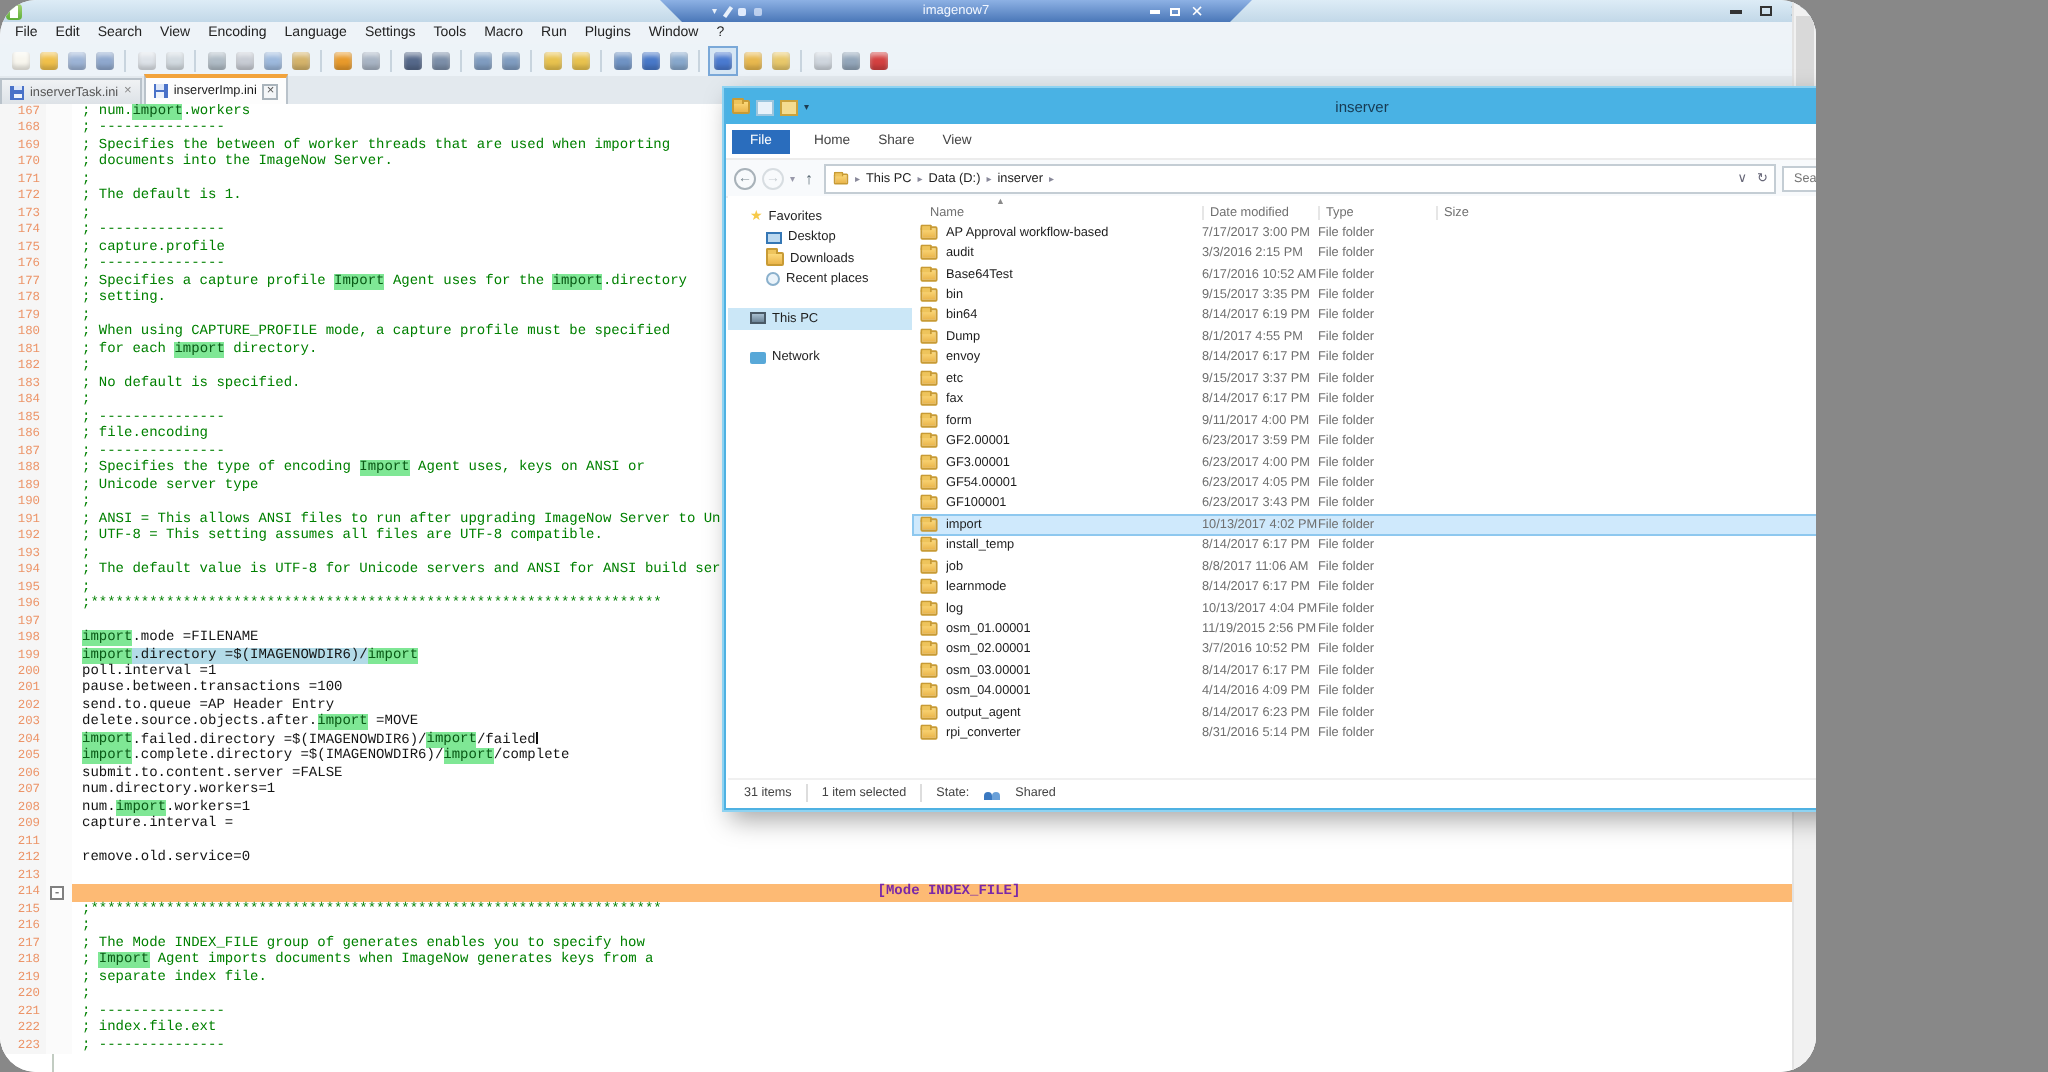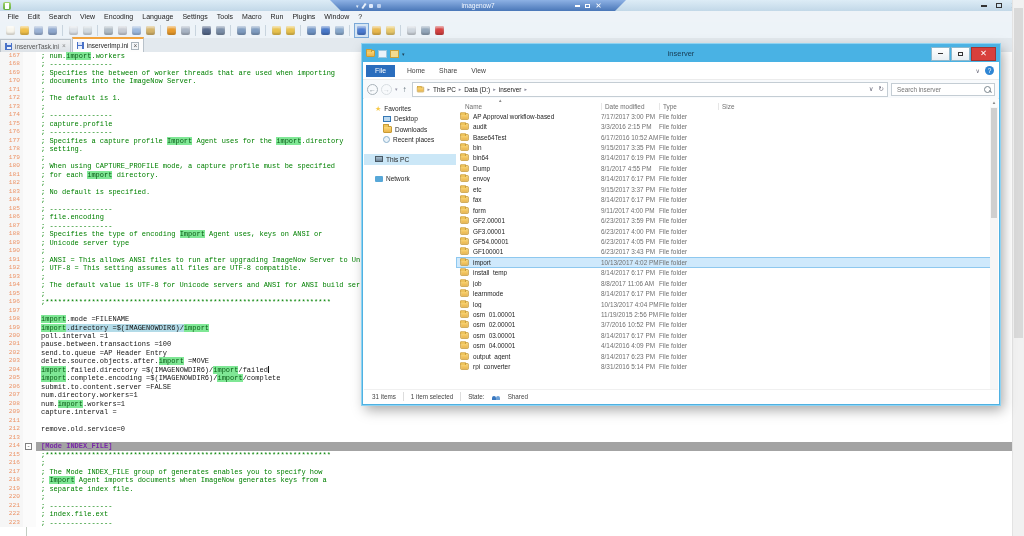--- a/index.html
+++ b/index.html
@@ -1,18 +1,18 @@
 <!DOCTYPE html>
 <html><head>
 <meta charset="utf-8">
 <style>
   html,body{margin:0;padding:0;}
   body{background:#888;}
-  .screen{position:relative;width:1024px;height:536px;overflow:hidden;background:#fff;
-          font-family:"Liberation Sans",sans-serif;-webkit-font-smoothing:antialiased;}
+  .screen{position:relative;width:908px;height:536px;overflow:hidden;background:#fff;
+          font-family:"Liberation Sans",sans-serif;border-radius:18px;-webkit-font-smoothing:antialiased;}
 
   
   .npp-titlebar{position:absolute;top:0;left:0;right:0;height:11px;
     background:linear-gradient(#ddecf6,#c2d8e8);display:flex;align-items:center;}
   .npp-ico{width:8px;height:8px;margin-left:3px;border-radius:2px;
     background:linear-gradient(#a5d473,#5fae3a);position:relative;}
   .npp-ico::before{content:"";position:absolute;left:2px;top:1px;width:4px;height:6px;background:#fff;}
   .win-ctrls{position:absolute;right:6px;top:1px;display:flex;gap:9px;align-items:center;height:9px;}
   .min-glyph{width:6px;height:2px;background:#333;}
   .max-glyph{width:6px;height:5px;border:1px solid #333;box-sizing:border-box;}
@@ -63,21 +63,21 @@
     font-family:"Liberation Mono",monospace;font-size:7px;}
   .ed-line{display:flex;height:8.49px;line-height:8.5px;white-space:pre;}
   .ln{flex:0 0 20px;text-align:right;padding-right:3px;background:#f6f6f6;
       color:#ec9468;font-size:6.2px;line-height:8.5px;}
   .fm{flex:0 0 13px;background:#fbfbfb;position:relative;}
   .rb{flex:1;padding-left:5px;position:relative;}
   .code{display:inline-block;height:100%;}
   .sc{color:#008000;} .sp{color:#141414;} .ss{color:#7a28a8;font-weight:bold;}
   .sh{background:#7fe795;color:#0a5a16;}
   .bg-sel .code{background:#b3dbe8;}
-  .bg-row .rb{background:#a3a3a3;}
+  .bg-row .rb{background:#fdba74;text-align:center;}
   .caret{display:inline-block;width:1px;height:6.5px;background:#111;vertical-align:-1px;}
   .fold-line{position:absolute;left:26px;top:0;bottom:0;width:1px;background:#c2ccc2;}
   .foldbox{position:absolute;left:2px;top:0.5px;width:7px;height:7px;box-sizing:border-box;
     background:#fff;border:1px solid #808080;font-size:6px;line-height:5px;text-align:center;color:#333;z-index:2;}
   .chgmark{position:absolute;left:29px;top:373px;width:4px;height:19px;box-sizing:border-box;
     border-left:2px solid #e6492d;border-top:1px solid #e6492d;border-bottom:1px solid #e6492d;}
   .npp-scroll{position:absolute;right:0;top:0;bottom:0;width:11px;background:#f1f1f1;border-left:1px solid #e3e3e3;}
   .npp-thumb{position:absolute;left:1px;right:1px;top:8px;height:330px;background:#d9d9d9;}
 
   
@@ -351,21 +351,21 @@
       <div class="ed-line"><span class="ln">195</span><span class="fm"></span><span class="rb"><span class="code"><span class="sc">;</span></span></span></div>
       <div class="ed-line"><span class="ln">196</span><span class="fm"></span><span class="rb"><span class="code"><span class="sc">;********************************************************************</span></span></span></div>
       <div class="ed-line"><span class="ln">197</span><span class="fm"></span><span class="rb"><span class="code"></span></span></div>
       <div class="ed-line"><span class="ln">198</span><span class="fm"></span><span class="rb"><span class="code"><span class="sh">import</span><span class="sp">.mode =FILENAME</span></span></span></div>
       <div class="ed-line bg-sel"><span class="ln">199</span><span class="fm"></span><span class="rb"><span class="code"><span class="sh">import</span><span class="sp">.directory =$(IMAGENOWDIR6)/</span><span class="sh">import</span></span></span></div>
       <div class="ed-line"><span class="ln">200</span><span class="fm"></span><span class="rb"><span class="code"><span class="sp">poll.interval =1</span></span></span></div>
       <div class="ed-line"><span class="ln">201</span><span class="fm"></span><span class="rb"><span class="code"><span class="sp">pause.between.transactions =100</span></span></span></div>
       <div class="ed-line"><span class="ln">202</span><span class="fm"></span><span class="rb"><span class="code"><span class="sp">send.to.queue =AP Header Entry</span></span></span></div>
       <div class="ed-line"><span class="ln">203</span><span class="fm"></span><span class="rb"><span class="code"><span class="sp">delete.source.objects.after.</span><span class="sh">import</span><span class="sp"> =MOVE</span></span></span></div>
       <div class="ed-line"><span class="ln">204</span><span class="fm"></span><span class="rb"><span class="code"><span class="sh">import</span><span class="sp">.failed.directory =$(IMAGENOWDIR6)/</span><span class="sh">import</span><span class="sp">/failed</span><span class="caret"></span></span></span></div>
-      <div class="ed-line"><span class="ln">205</span><span class="fm"></span><span class="rb"><span class="code"><span class="sh">import</span><span class="sp">.complete.encoding =$(IMAGENOWDIR6)/</span><span class="sh">import</span><span class="sp">/complete</span></span></span></div>
+      <div class="ed-line"><span class="ln">205</span><span class="fm"></span><span class="rb"><span class="code"><span class="sh">import</span><span class="sp">.complete.directory =$(IMAGENOWDIR6)/</span><span class="sh">import</span><span class="sp">/complete</span></span></span></div>
       <div class="ed-line"><span class="ln">206</span><span class="fm"></span><span class="rb"><span class="code"><span class="sp">submit.to.content.server =FALSE</span></span></span></div>
       <div class="ed-line"><span class="ln">207</span><span class="fm"></span><span class="rb"><span class="code"><span class="sp">num.directory.workers=1</span></span></span></div>
       <div class="ed-line"><span class="ln">208</span><span class="fm"></span><span class="rb"><span class="code"><span class="sp">num.</span><span class="sh">import</span><span class="sp">.workers=1</span></span></span></div>
       <div class="ed-line"><span class="ln">209</span><span class="fm"></span><span class="rb"><span class="code"><span class="sp">capture.interval =</span></span></span></div>
       <div class="ed-line"><span class="ln">211</span><span class="fm"></span><span class="rb"><span class="code"></span></span></div>
       <div class="ed-line"><span class="ln">212</span><span class="fm"></span><span class="rb"><span class="code"><span class="sp">remove.old.service=0</span></span></span></div>
       <div class="ed-line"><span class="ln">213</span><span class="fm"></span><span class="rb"><span class="code"></span></span></div>
       <div class="ed-line bg-row"><span class="ln">214</span><span class="fm"><span class="foldbox">-</span></span><span class="rb"><span class="code"><span class="ss">[Mode INDEX_FILE]</span></span></span></div>
       <div class="ed-line"><span class="ln">215</span><span class="fm"></span><span class="rb"><span class="code"><span class="sc">;********************************************************************</span></span></span></div>
       <div class="ed-line"><span class="ln">216</span><span class="fm"></span><span class="rb"><span class="code"><span class="sc">;</span></span></span></div>

